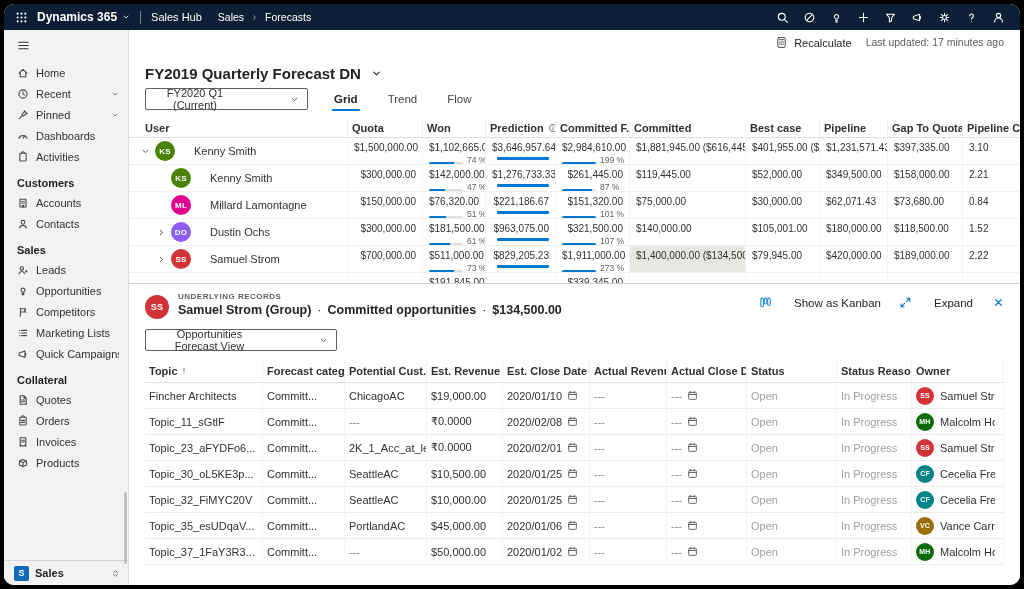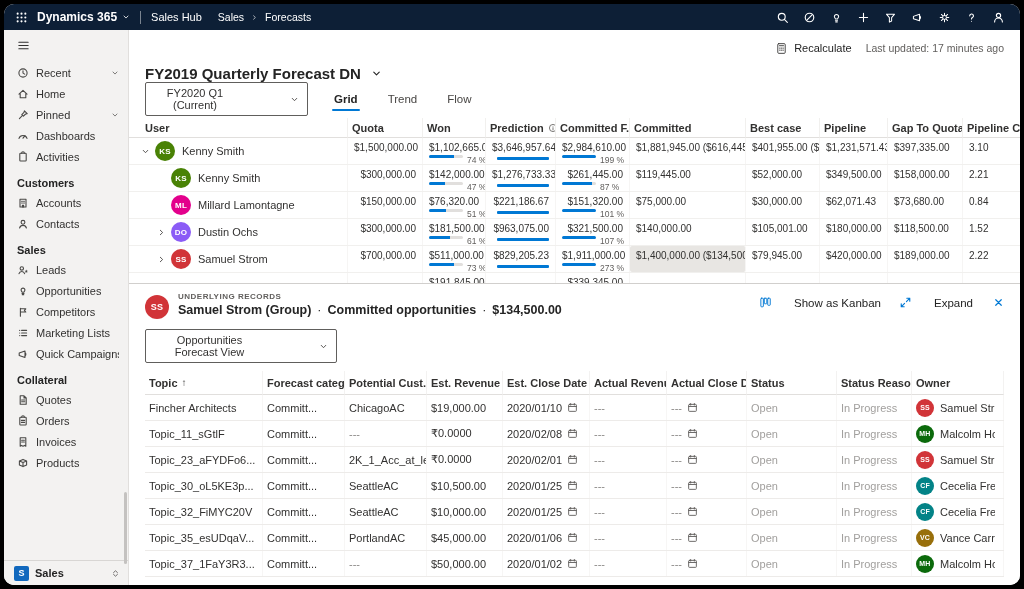--- a/index.html
+++ b/index.html
@@ -36,55 +36,55 @@
   .sb-chev { margin-left:auto; color:#605e5c; display:flex; } .sb-chev svg { width:8px; height:8px; }
   .sb-section { padding:10px 0 3px 13px; font-weight:700; color:#242424; font-size:11px; }
   .sb-scroll { position:absolute; right:1px; top:462px; width:3px; height:72px; background:#c4c2c0; border-radius:2px; }
   .sb-footer { flex:none; height:25px; border-top:1px solid #d8d6d4; display:flex; align-items:center; gap:6px; padding:0 8px 0 10px; background:#f3f2f1; cursor:pointer; }
   .sb-tile { width:15px; height:15px; border-radius:2px; background:#1168bd; color:#fff; font-size:9px; font-weight:700; display:flex; align-items:center; justify-content:center; }
   .sb-foot-label { font-weight:700; font-size:11px; color:#242424; }
   .sb-foot-chev { margin-left:auto; color:#605e5c; display:flex; } .sb-foot-chev svg { width:9px; height:9px; }
 
   
   .main { flex:1; min-width:0; display:flex; flex-direction:column; background:#fff; overflow:hidden; }
-  .cmdbar { flex:none; height:24px; margin-top:6px; display:flex; align-items:center; justify-content:flex-end; gap:14px; padding-right:16px; }
+  .cmdbar { flex:none; height:24px; margin-top:6px; display:flex; align-items:flex-start; justify-content:flex-end; gap:14px; padding-right:16px; }
   .cmd-btn { display:flex; align-items:center; gap:6px; background:none; border:none; font-size:11px; color:#242424; cursor:pointer; }
   .cmd-ic { display:flex; color:#3b3a39; } .cmd-ic svg { width:13px; height:13px; }
   .cmd-updated { font-size:10.5px; color:#605e5c; }
   .title-row { flex:none; height:26px; display:flex; align-items:center; padding-left:16px; gap:10px; }
   .fc-title { font-size:15px; font-weight:700; color:#242424; }
   .fc-title-chev { background:none; border:none; display:flex; color:#242424; cursor:pointer; }
   .fc-title-chev svg { width:11px; height:11px; }
   .controls-row { flex:none; height:26px; display:flex; align-items:center; padding-left:16px; }
-  .select { height:22px; background:#fff; border:1px solid #605e5c; border-radius:2px; display:inline-flex; align-items:center; justify-content:space-between; padding:16px 8px; font-size:11px; color:#323130; cursor:pointer;gap:46px; }
+  .select { height:22px; background:#fff; border:1px solid #605e5c; border-radius:2px; display:inline-flex; align-items:center; justify-content:space-between; padding:10px 8px; font-size:11px; color:#323130; cursor:pointer;gap:46px; }
   .select-period { width:163px; }
   .select-chev { display:flex; color:#484644; margin-left:8px; } .select-chev svg { width:9px; height:9px; }
   .tabs { display:flex; gap:26px; margin-left:24px; align-items:center; height:100%; }
   .tab { background:none; border:none; font-size:11.5px; color:#484644; cursor:pointer; padding:4px 2px; position:relative; }
   .tab.active { color:#242424; font-weight:700; }
   .tab.active::after { content:""; position:absolute; left:0; right:0; bottom:-2px; height:2px; background:#0078d4; border-radius:1px; }
 
   
   .fgrid { flex:none; height:165px; margin-top:6px; overflow:hidden; }
   .fg-head, .fg-row { display:grid; grid-template-columns:219px 75px 63px 70px 74px 116px 74px 68px 75px 62px; }
   .fg-h { height:20px; display:flex; align-items:center; gap:4px; padding:0 4px; font-size:11px; font-weight:700; color:#323130; border-bottom:1px solid #e1dfdd; border-right:1px solid #f1f0ee; white-space:nowrap; overflow:hidden; }
   .fg-h.first { padding-left:16px; }
   .fg-h .info { display:flex; color:#605e5c; } .fg-h .info svg { width:10px; height:10px; }
   .fg-row { height:27px; border-bottom:1px solid #f1f0ee; }
   .fg-c { border-right:1px solid #f6f5f4; overflow:hidden; white-space:nowrap; padding:4px 6px 0 6px; font-size:10px; color:#323130; }
   .fg-c.user { display:flex; align-items:center; padding:0 4px 0 12px; }
   .fg-c.user.lvl1 { padding-left:28px; }
   .row-chev { width:14px; display:flex; color:#484644; flex:none; cursor:pointer; background:none; border:none; padding:0; }
   .row-chev svg { width:9px; height:9px; }
   .row-chev.spacer { visibility:hidden; }
-  .avatar { width:20px; height:20px; border-radius:50%; color:#fff; font-size:8px; font-weight:700; display:flex; align-items:center; justify-content:center; flex:none; margin-right:7px; letter-spacing:.2px; }
+  .avatar { width:20px; height:20px; border-radius:50%; color:#fff; font-size:8px; font-weight:700; display:flex; align-items:center; justify-content:center; flex:none; margin-right:19px; letter-spacing:.2px; }
   .uname { font-size:11px; color:#323130; overflow:hidden; }
   .fg-c.num { text-align:right; }
   .fg-c .val { line-height:12px; }
-  .wbar { display:flex; align-items:flex-start; gap:4px; margin-top:1px; }
+  .wbar { display:flex; align-items:flex-end; gap:4px; margin-top:1px; }
   .wtrack { width:34px; height:3px; background:#e1dfdd; border-radius:2px; overflow:hidden; flex:none; display:block; }
   .wfill { display:block; height:100%; background:#0078d4; }
   .wpct { font-size:8.5px; color:#605e5c; }
   .pline { width:52px; height:3px; background:#0078d4; margin:3px 0 0 auto; border-radius:1px; }
   .fg-c.sel { background:#e8e6e3; border-radius:2px; }
 
   
   .panel { flex:1; border-top:1px solid #d1cfcd; padding:8px 16px 0 16px; display:flex; flex-direction:column; min-height:0; }
   .panel-top { display:flex; align-items:flex-start; justify-content:space-between; }
   .panel-left { display:flex; gap:9px; }
@@ -210,39 +210,39 @@
     <aside class="sidebar">
       <button class="sb-burger">
           <svg viewBox="0 0 14 14" fill="none" stroke="currentColor" stroke-width="1.2" stroke-linecap="round" stroke-linejoin="round">
             <path d="M2 3.5 H12 M2 7 H12 M2 10.5 H12"></path>
           </svg>
         </button>
       <nav class="sb-nav" id="sb-nav">
           <div class="sb-item">
   <span class="sb-ic">
               <svg viewBox="0 0 12 12" fill="none" stroke="currentColor" stroke-width="1.1" stroke-linecap="round" stroke-linejoin="round">
+                <path d="M2 6.2 L6 2.4 L10 6.2 M3.2 5.4 V9.8 H8.8 V5.4"></path>
+              </svg>
+            </span>
+  <span class="sb-label">Home</span>
+
+</div>
+          <div class="sb-item">
+  <span class="sb-ic">
+              <svg viewBox="0 0 12 12" fill="none" stroke="currentColor" stroke-width="1.1" stroke-linecap="round" stroke-linejoin="round">
                 <circle cx="6" cy="6" r="4.1"></circle>
                 <path d="M6 3.8 V6.1 L7.7 7.1"></path>
               </svg>
             </span>
   <span class="sb-label">Recent</span>
   <span class="sb-chev">
               <svg viewBox="0 0 12 12" fill="none" stroke="currentColor" stroke-width="1.2" stroke-linecap="round" stroke-linejoin="round">
                 <path d="M3 4.5 L6 7.6 L9 4.5"></path>
               </svg>
             </span>
-</div>
-          <div class="sb-item">
-  <span class="sb-ic">
-              <svg viewBox="0 0 12 12" fill="none" stroke="currentColor" stroke-width="1.1" stroke-linecap="round" stroke-linejoin="round">
-                <path d="M2 6.2 L6 2.4 L10 6.2 M3.2 5.4 V9.8 H8.8 V5.4"></path>
-              </svg>
-            </span>
-  <span class="sb-label">Home</span>
-
 </div>
           <div class="sb-item">
   <span class="sb-ic">
               <svg viewBox="0 0 12 12" fill="none" stroke="currentColor" stroke-width="1.1" stroke-linecap="round" stroke-linejoin="round">
                 <path d="M7.4 1.8 L10.2 4.6 L8.6 5 L6.4 7.2 L4.8 5.6 L7 3.4 Z M4.8 7.2 L2.4 9.6"></path>
               </svg>
             </span>
   <span class="sb-label">Pinned</span>
   <span class="sb-chev">
               <svg viewBox="0 0 12 12" fill="none" stroke="currentColor" stroke-width="1.2" stroke-linecap="round" stroke-linejoin="round">

